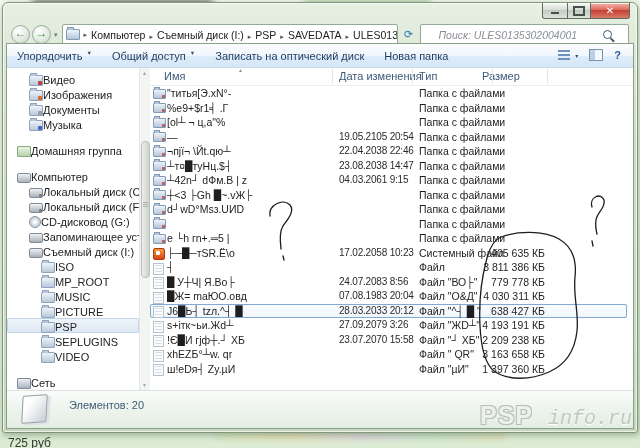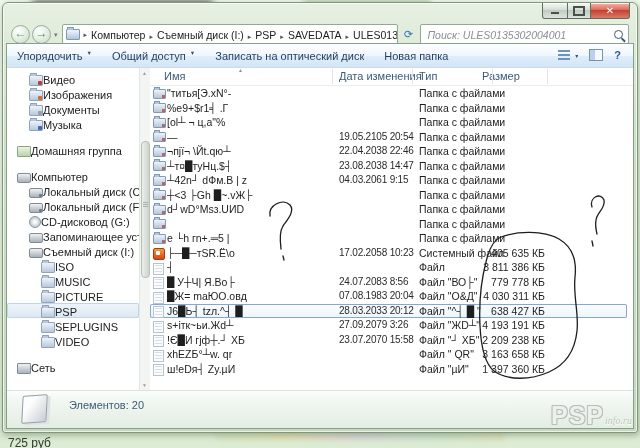--- a/index.html
+++ b/index.html
@@ -46,21 +46,21 @@
   .nav-dd{font-size:7px;color:#6b806b;margin:0 4px 0 3px}
   .addressbar{width:328px;height:19px;background:#fff;border:1px solid #95a895;border-radius:2px;
     display:flex;align-items:center;padding:0 3px;font-size:10.5px;color:#1c1c1c;overflow:hidden}
   .addr-icon{width:12px;height:9px;background:linear-gradient(#eef3f9,#b5c6da);border:1px solid #8099b5;border-radius:1px;position:relative;flex:0 0 auto}
   .addr-icon::before{content:"";position:absolute;left:0;top:-3px;width:5px;height:2px;background:#b5c6da;border:1px solid #8099b5;border-bottom:none;border-radius:1px 1px 0 0}
   .crumbs{display:flex;align-items:center;white-space:nowrap}
   .crumbs::before{content:"▸";font-size:7px;color:#555;margin:0 4px}
   .crumb{cursor:default}
   .crumb::after{content:"▸";font-size:7px;color:#555;margin:0 4px}
   .refresh{width:16px;height:17px;margin-left:3px;text-align:center;line-height:16px;font-size:11px;color:#3a7abd;flex:0 0 auto}
-  .searchbox{margin-left:3px;flex:1;height:19px;background:#fff;border:1px solid #95a895;border-radius:2px;display:flex;align-items:center;padding:0 5px}
+  .searchbox{margin-left:3px;flex:1;height:19px;background:#fff;border:1px solid #95a895;border-radius:2px;display:flex;align-items:center;padding:0 16px}
   .searchbox input{border:none;outline:none;flex:1;min-width:0;background:transparent;font-family:inherit;
     font-size:10.5px;font-style:italic;color:#8a8f94}
   .mag{width:7px;height:7px;border:1.5px solid #3f5a76;border-radius:50%;position:relative;margin-left:3px;flex:0 0 auto}
   .mag::after{content:"";position:absolute;width:5px;height:1.5px;background:#3f5a76;transform:rotate(45deg);right:-4px;bottom:-2px}
 
   
   .client{position:absolute;left:3px;right:3px;top:40px;bottom:3px;background:#fff;border:1px solid #87a087;overflow:hidden}
 
   .toolbar{height:23px;background:linear-gradient(#fdfeff,#eff6fc 50%,#e0eefb 51%,#d3e5f6);
     border-bottom:1px solid #ccdae8;display:flex;align-items:center;padding:0 10px;gap:20px;font-size:11px;color:#1e3c5c}
@@ -139,21 +139,21 @@
   .statusbar{position:absolute;left:0;right:0;bottom:0;height:37px;border-top:1px solid #d9e3d9;
     background:linear-gradient(#fbfdfb,#eff5ef 40%,#e4ede4)}
   .sb-bigicon{position:absolute;left:15px;top:4px;width:23px;height:26px;border:1px solid #969ea6;border-radius:2px;
     background:linear-gradient(125deg,#fdfdfd 30%,#c9ced4);transform:skewX(-7deg) rotate(-4deg);box-shadow:3px 2px 0 #dde2e6}
   .sb-text{position:absolute;left:62px;top:8px;font-size:11px;color:#3f5a76}
 
   
   .watermark{position:absolute;right:5px;bottom:2px;display:flex;align-items:baseline;z-index:4;pointer-events:none}
   .wm-psp{font-size:25px;font-weight:bold;letter-spacing:1px;color:#edf1ed;
     text-shadow:-1px -1px 0 #b7bfb7,1px -1px 0 #b7bfb7,-1px 1px 0 #b7bfb7,1px 1px 0 #b7bfb7}
-  .wm-info{font-family:Liberation Serif, serif;font-style:italic;font-size:10px;color:#bfc8bf;margin-left:1px;
+  .wm-info{font-family:Liberation Mono, monospace;font-style:italic;font-size:20px;color:#bfc8bf;margin-left:15px;
     text-shadow:0 1px 0 #ffffff}
 
   
   .anno{position:absolute;left:0;top:0;z-index:6;pointer-events:none}
 </style>
 </head>
 <body>
 
 <div class="blur-dark"></div>
 <div class="blur-line1"></div>
@@ -275,20 +275,24 @@
           <div class="sitem removable ind1">
             <span class="si"></span>
             <span>Съемный диск (I:)</span>
           </div>
           <div class="sitem folder ind2">
             <span class="si"></span>
             <span>ISO</span>
           </div>
           <div class="sitem folder ind2">
             <span class="si"></span>
+            <span>MP_ROOT</span>
+          </div>
+          <div class="sitem folder ind2">
+            <span class="si"></span>
             <span>MUSIC</span>
           </div>
           <div class="sitem folder ind2">
             <span class="si"></span>
             <span>PICTURE</span>
           </div>
           <div class="sitem folder ind2 selected">
             <span class="si"></span>
             <span>PSP</span>
           </div>

